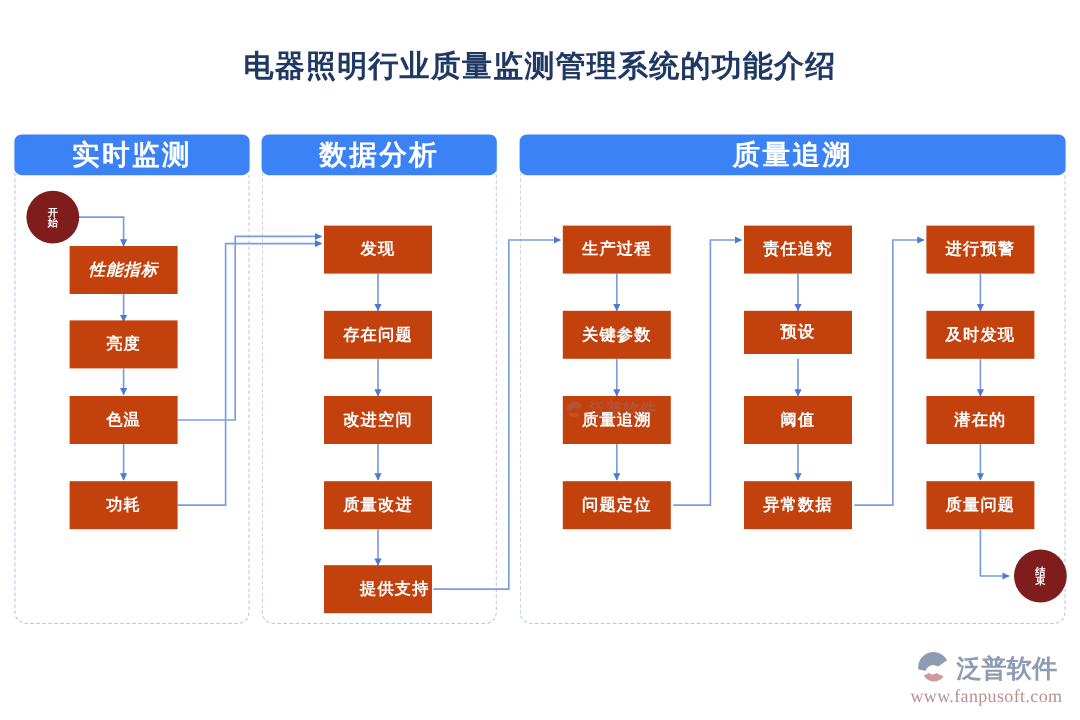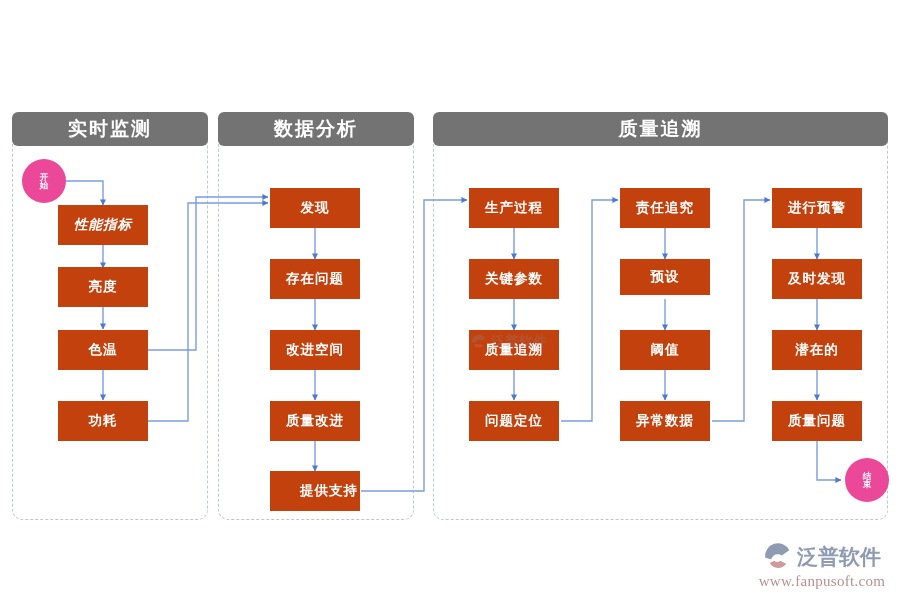--- a/index.html
+++ b/index.html
@@ -25,24 +25,24 @@
   
   .group{
     position:absolute;
     border:1px dashed #b9c7d6;
     border-radius:10px;
     box-sizing:border-box;
     background:transparent;
   }
   .group-head{
     position:absolute;
-    background:#737373;
+    background:#3b82f6;
     border-radius:6px;
     color:#ffffff;
-    font-size:19px;
+    font-size:23px;
     font-weight:bold;
     display:flex;align-items:center;justify-content:center;
     letter-spacing:2px;
     box-sizing:border-box;
     z-index:4;
   }
 
   
   #wires{position:absolute;left:0;top:0;width:900px;height:600px;z-index:2;}
 
@@ -54,21 +54,21 @@
     font-size:13.5px;
     font-weight:bold;
     display:flex;align-items:center;justify-content:center;
     letter-spacing:1px;
     box-sizing:border-box;
     z-index:3;
     white-space:nowrap;
   }
   .terminal{
     position:absolute;
-    background:#ec4899;
+    background:#7f1d1d;
     border-radius:50%;
     color:#ffffff;
     font-size:8.5px;
     font-weight:bold;
     display:flex;align-items:center;justify-content:center;
     line-height:1.0;
     box-sizing:border-box;
     z-index:5;
     text-align:center;
   }
@@ -97,20 +97,21 @@
     pointer-events:none;
   }
   .center-wm .logo-text{font-size:14px;color:#7f93c0;}
   .center-wm .logo-mark{width:18px;height:18px;}
 </style>
 </head>
 <body>
 
 <div id="page">
 
+  <div class="page-title">电器照明行业质量监测管理系统的功能介绍</div>
 
   <div class="group" style="left:12px;top:132px;width:196px;height:388px;"></div>
   <div class="group" style="left:218px;top:132px;width:196px;height:388px;"></div>
   <div class="group" style="left:433px;top:132px;width:455px;height:388px;"></div>
 
   <div class="group-head" style="left:12px;top:112px;width:196px;height:34px;">实时监测</div>
   <div class="group-head" style="left:218px;top:112px;width:196px;height:34px;">数据分析</div>
   <div class="group-head" style="left:433px;top:112px;width:455px;height:34px;">质量追溯</div>
 
   <svg id="wires" viewBox="0 0 900 600" xmlns="http://www.w3.org/2000/svg">

